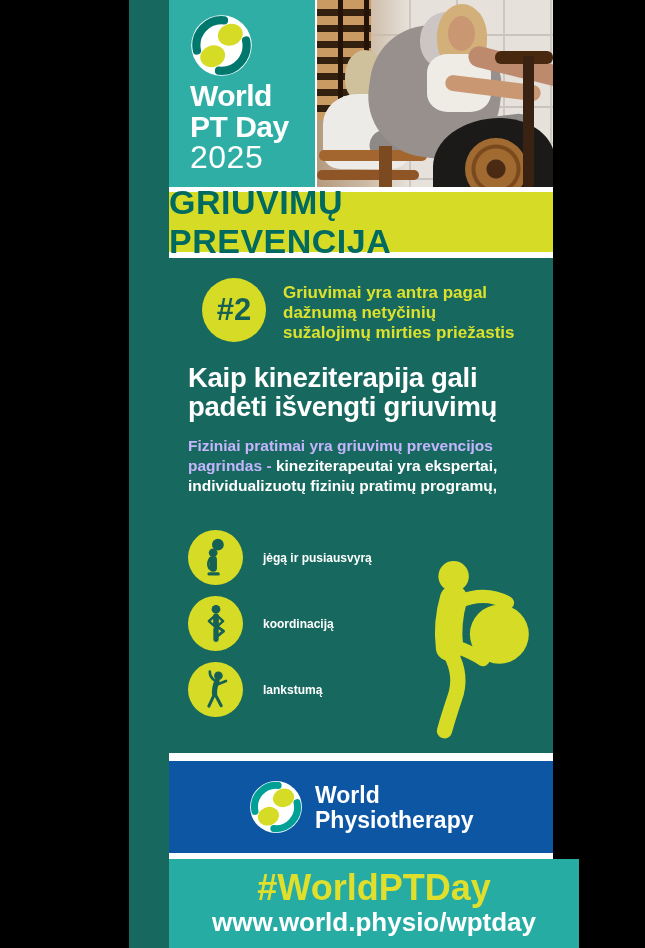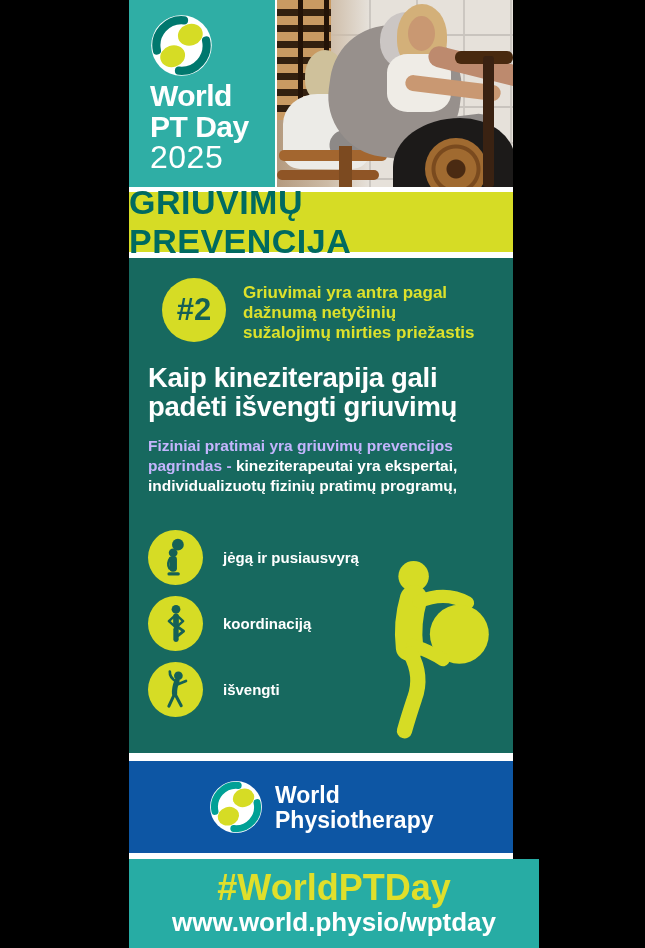--- a/index.html
+++ b/index.html
@@ -1,18 +1,18 @@
 <!DOCTYPE html>
 <html><head>
 <meta charset="utf-8">
 <style>
   html,body{margin:0;padding:0;background:#000;}
   .canvas{position:relative;width:645px;height:948px;background:#000;overflow:hidden;
           font-family:"Liberation Sans",sans-serif;}
-  .poster{position:absolute;left:129px;top:0;width:384px;height:948px;background:#17695F;}
+  .poster{position:absolute;left:129px;top:0;width:384px;height:948px;background:#17695F;padding-left:40px;}
 
   
   .header{position:relative;width:384px;height:187px;display:flex;}
   .logo-block{position:relative;width:146px;height:187px;background:#2FAEA5;flex:0 0 auto;}
   .header-divider{width:2px;height:187px;background:#fff;flex:0 0 auto;}
   .logo-svg{position:absolute;left:21px;top:14px;width:63px;height:63px;}
   .wordmark{position:absolute;left:21px;top:80px;color:#fff;}
   .wm-line{font-size:30px;font-weight:700;line-height:31px;letter-spacing:-0.5px;}
   .wm-year{font-size:32px;font-weight:400;line-height:31px;letter-spacing:0.5px;}
 
@@ -61,21 +61,21 @@
               font-size:31px;font-weight:700;text-align:center;line-height:64px;flex:0 0 auto;}
   .fact-text{margin-left:17px;margin-top:5px;width:232px;color:#DDE12B;font-size:17px;font-weight:700;line-height:20px;}
   .heading{position:absolute;left:19px;top:105px;color:#fff;font-size:27.5px;font-weight:700;line-height:29px;letter-spacing:-0.3px;}
   .para{position:absolute;left:19px;top:178px;width:362px;font-size:15.5px;font-weight:700;line-height:20px;color:#fff;}
   .para .hl{color:#c4b5fd;}
   .para .gap{margin-left:0.28em;}
   .benefits{position:absolute;left:19px;top:272px;}
   .benefit{display:flex;align-items:center;margin-bottom:11px;}
   .benefit-circle{width:55px;height:55px;border-radius:50%;background:#D6DC25;flex:0 0 auto;
                   display:flex;align-items:center;justify-content:center;}
-  .benefit-label{margin-left:20px;font-size:15px;font-weight:700;color:#fff;}
+  .benefit-label{margin-left:20px;font-size:12px;font-weight:700;color:#fff;}
   .big-figure{position:absolute;left:252px;top:298px;width:114px;height:188px;}
 
   
   .brand-band{position:relative;width:384px;height:92px;background:#0D56A4;}
   .brand-logo{position:absolute;left:80px;top:19px;width:54px;height:54px;}
   .brand-name{position:absolute;left:146px;top:22px;color:#fff;font-size:23px;font-weight:700;line-height:25px;}
 
   
   .footer-band{width:410px;height:89px;background:#27ACA4;text-align:center;}
   .hashtag{padding-top:10px;color:#E0DF2B;font-size:36px;font-weight:700;line-height:38px;}
@@ -193,21 +193,21 @@
             <svg width="38" height="42" viewBox="0 0 40 44">
               <g fill="none" stroke="#156156">
                 <circle cx="22.5" cy="7" r="4.6" fill="#156156" stroke="none"></circle>
                 <path d="M21 12.5 Q18 20 18.5 26" stroke-width="5.5" stroke-linecap="round"></path>
                 <path d="M20.5 13.5 Q13 9 13.5 2.5" stroke-width="2.8" stroke-linecap="round"></path>
                 <path d="M22 16 L30.5 12.5" stroke-width="2.8" stroke-linecap="round"></path>
                 <path d="M18.5 26 L12.5 39 M18.8 26 L25.5 38.5" stroke-width="3.2" stroke-linecap="round"></path>
               </g>
             </svg>
           </div>
-          <div class="benefit-label">išvengti</div>
+          <div class="benefit-label">lankstumą</div>
         </div>
       </div>
 
       <svg class="big-figure" viewBox="0 0 110 185">
         <g fill="none" stroke="#D6DC25">
           <circle cx="31" cy="20" r="15" fill="#D6DC25" stroke="none"></circle>
           <path d="M31 42 Q24 66 27 90" stroke-width="27" stroke-linecap="round"></path>
           <path d="M36 45 Q62 34 84 46" stroke-width="13" stroke-linecap="round"></path>
           <circle cx="76" cy="77" r="29" fill="#D6DC25" stroke="none"></circle>
           <path d="M30 88 Q48 94 60 102" stroke-width="13" stroke-linecap="round"></path>

